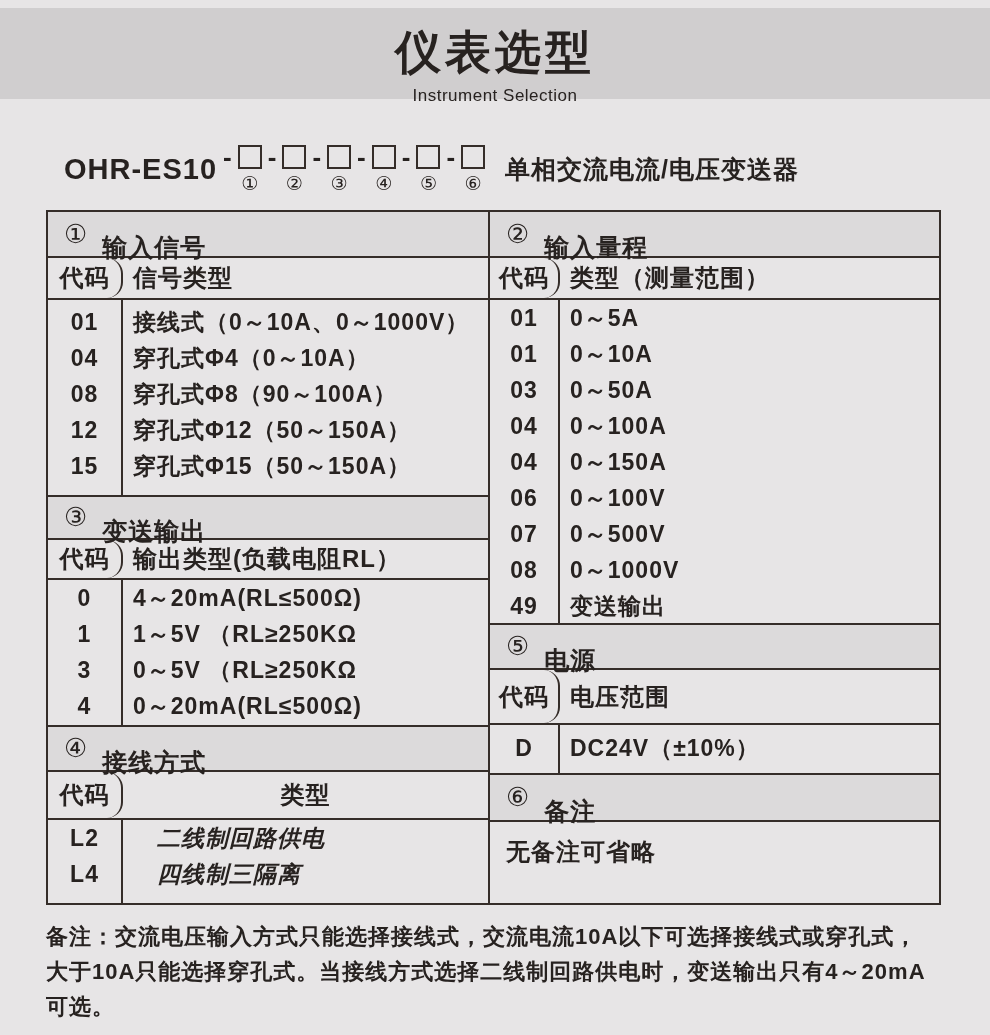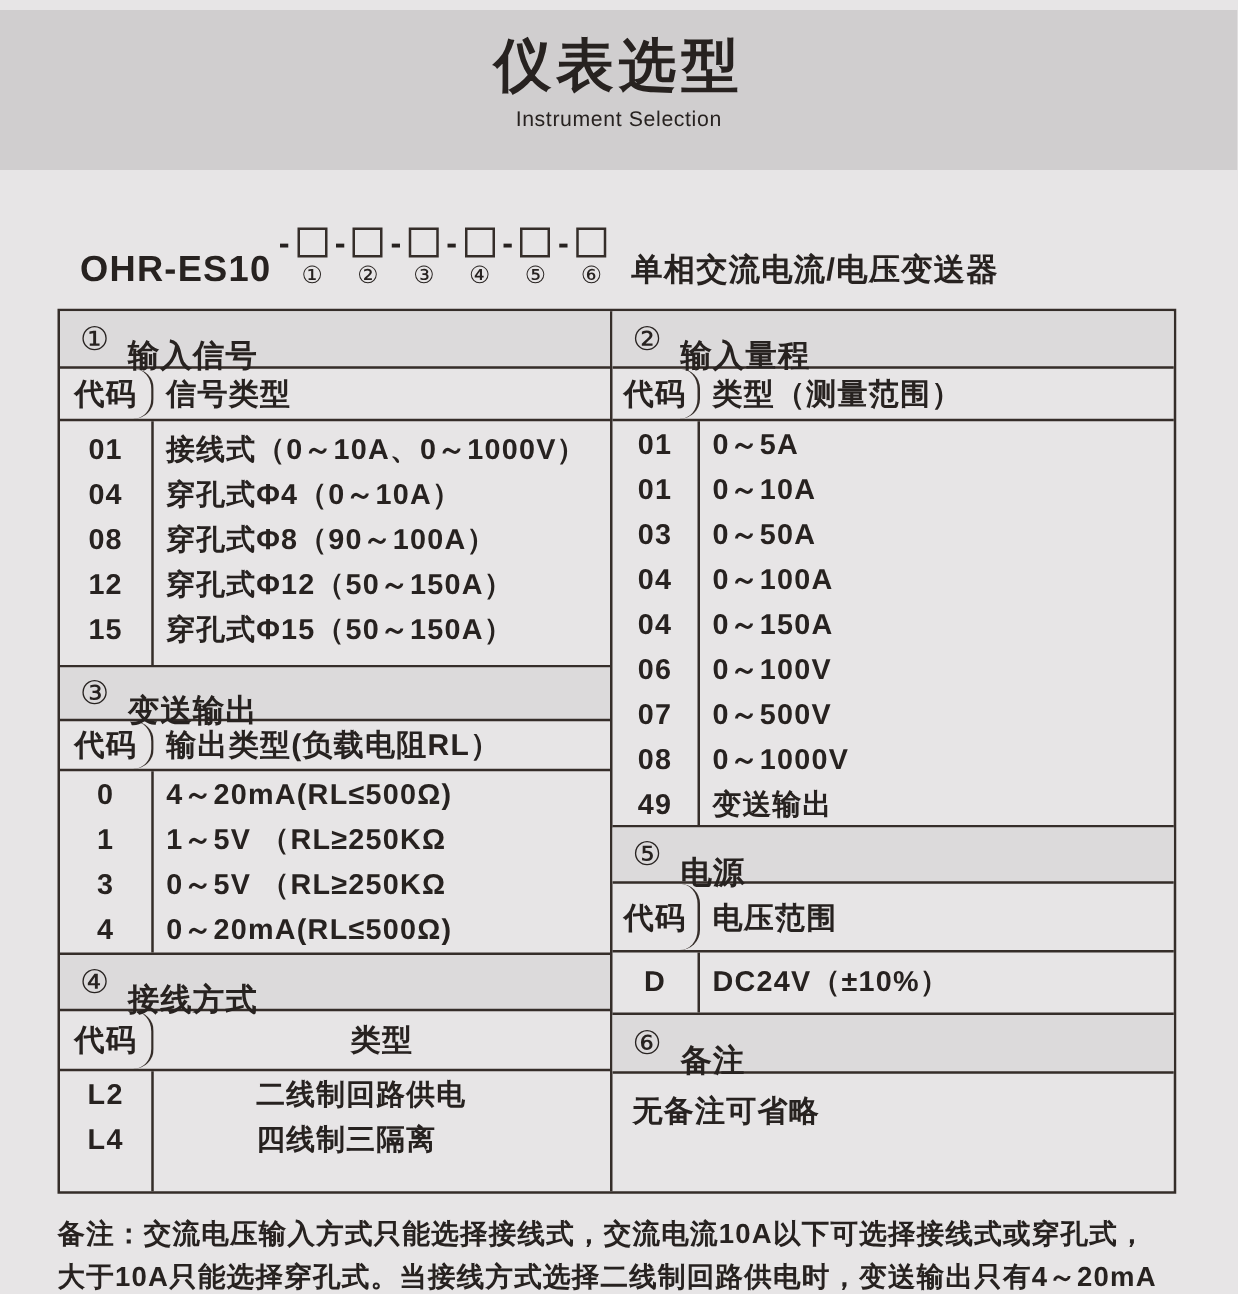--- a/index.html
+++ b/index.html
@@ -13,39 +13,39 @@
   html,body{width:990px;height:1035px;overflow:hidden;}
   body{
     background:var(--bg);
     color:var(--ink);
     font-family:"Liberation Sans","DejaVu Sans",sans-serif;
     font-weight:700;
   }
   
   .banner{
     margin-top:8px;
-    height:128px;
+    height:91px;
     background:var(--banner);
     text-align:center;
   }
   .banner h1{
     padding-top:14px;
     font-size:46px;
     letter-spacing:4px;
   }
   .banner .subtitle{
     font-size:17px;
     font-weight:400;
     letter-spacing:.5px;
     margin-top:2px;
   }
   
   .model-row{
     display:flex;
-    align-items:flex-end;
+    align-items:center;
     margin:44px 0 0 64px;
     white-space:nowrap;
   }
   .prefix{
     font-size:29px;
     line-height:30px;
     letter-spacing:1px;
   }
   .slots{display:flex;align-items:flex-start;}
   .dash{
@@ -127,31 +127,31 @@
     text-align:center;
   }
   .vals{flex:1;padding-left:10px;}
   .block .line{
     height:36px;line-height:36px;
     font-size:23px;
     letter-spacing:1px;
     white-space:nowrap;
   }
   .block.pad-top .codes,.block.pad-top .vals{padding-top:4px;}
-  .block.indent .vals{padding-left:34px;}
+  .block.indent .vals{padding-left:34px;font-style:italic;}
   .block.single .line{height:46px;line-height:46px;}
   .note-row{
     padding:14px 0 0 16px;
     font-size:24px;
     letter-spacing:1px;
   }
   
   .h46{height:46px;} .h42{height:42px;} .h197{height:197px;}
   .h43{height:43px;} .h40{height:40px;} .h147{height:147px;}
-  .h45{height:45px;} .h48{height:48px;} .h76{height:96px;gap:48px;}
+  .h45{height:45px;} .h48{height:48px;} .h76{height:83px;}
   .h325{height:325px;} .h55{height:55px;} .h50{height:50px;}
   .h47{height:47px;} .h74{height:74px;}
   
   .footnote{
     margin:14px 0 0 46px;
     width:880px;
     font-size:22px;
     line-height:35px;
     letter-spacing:1px;
   }

